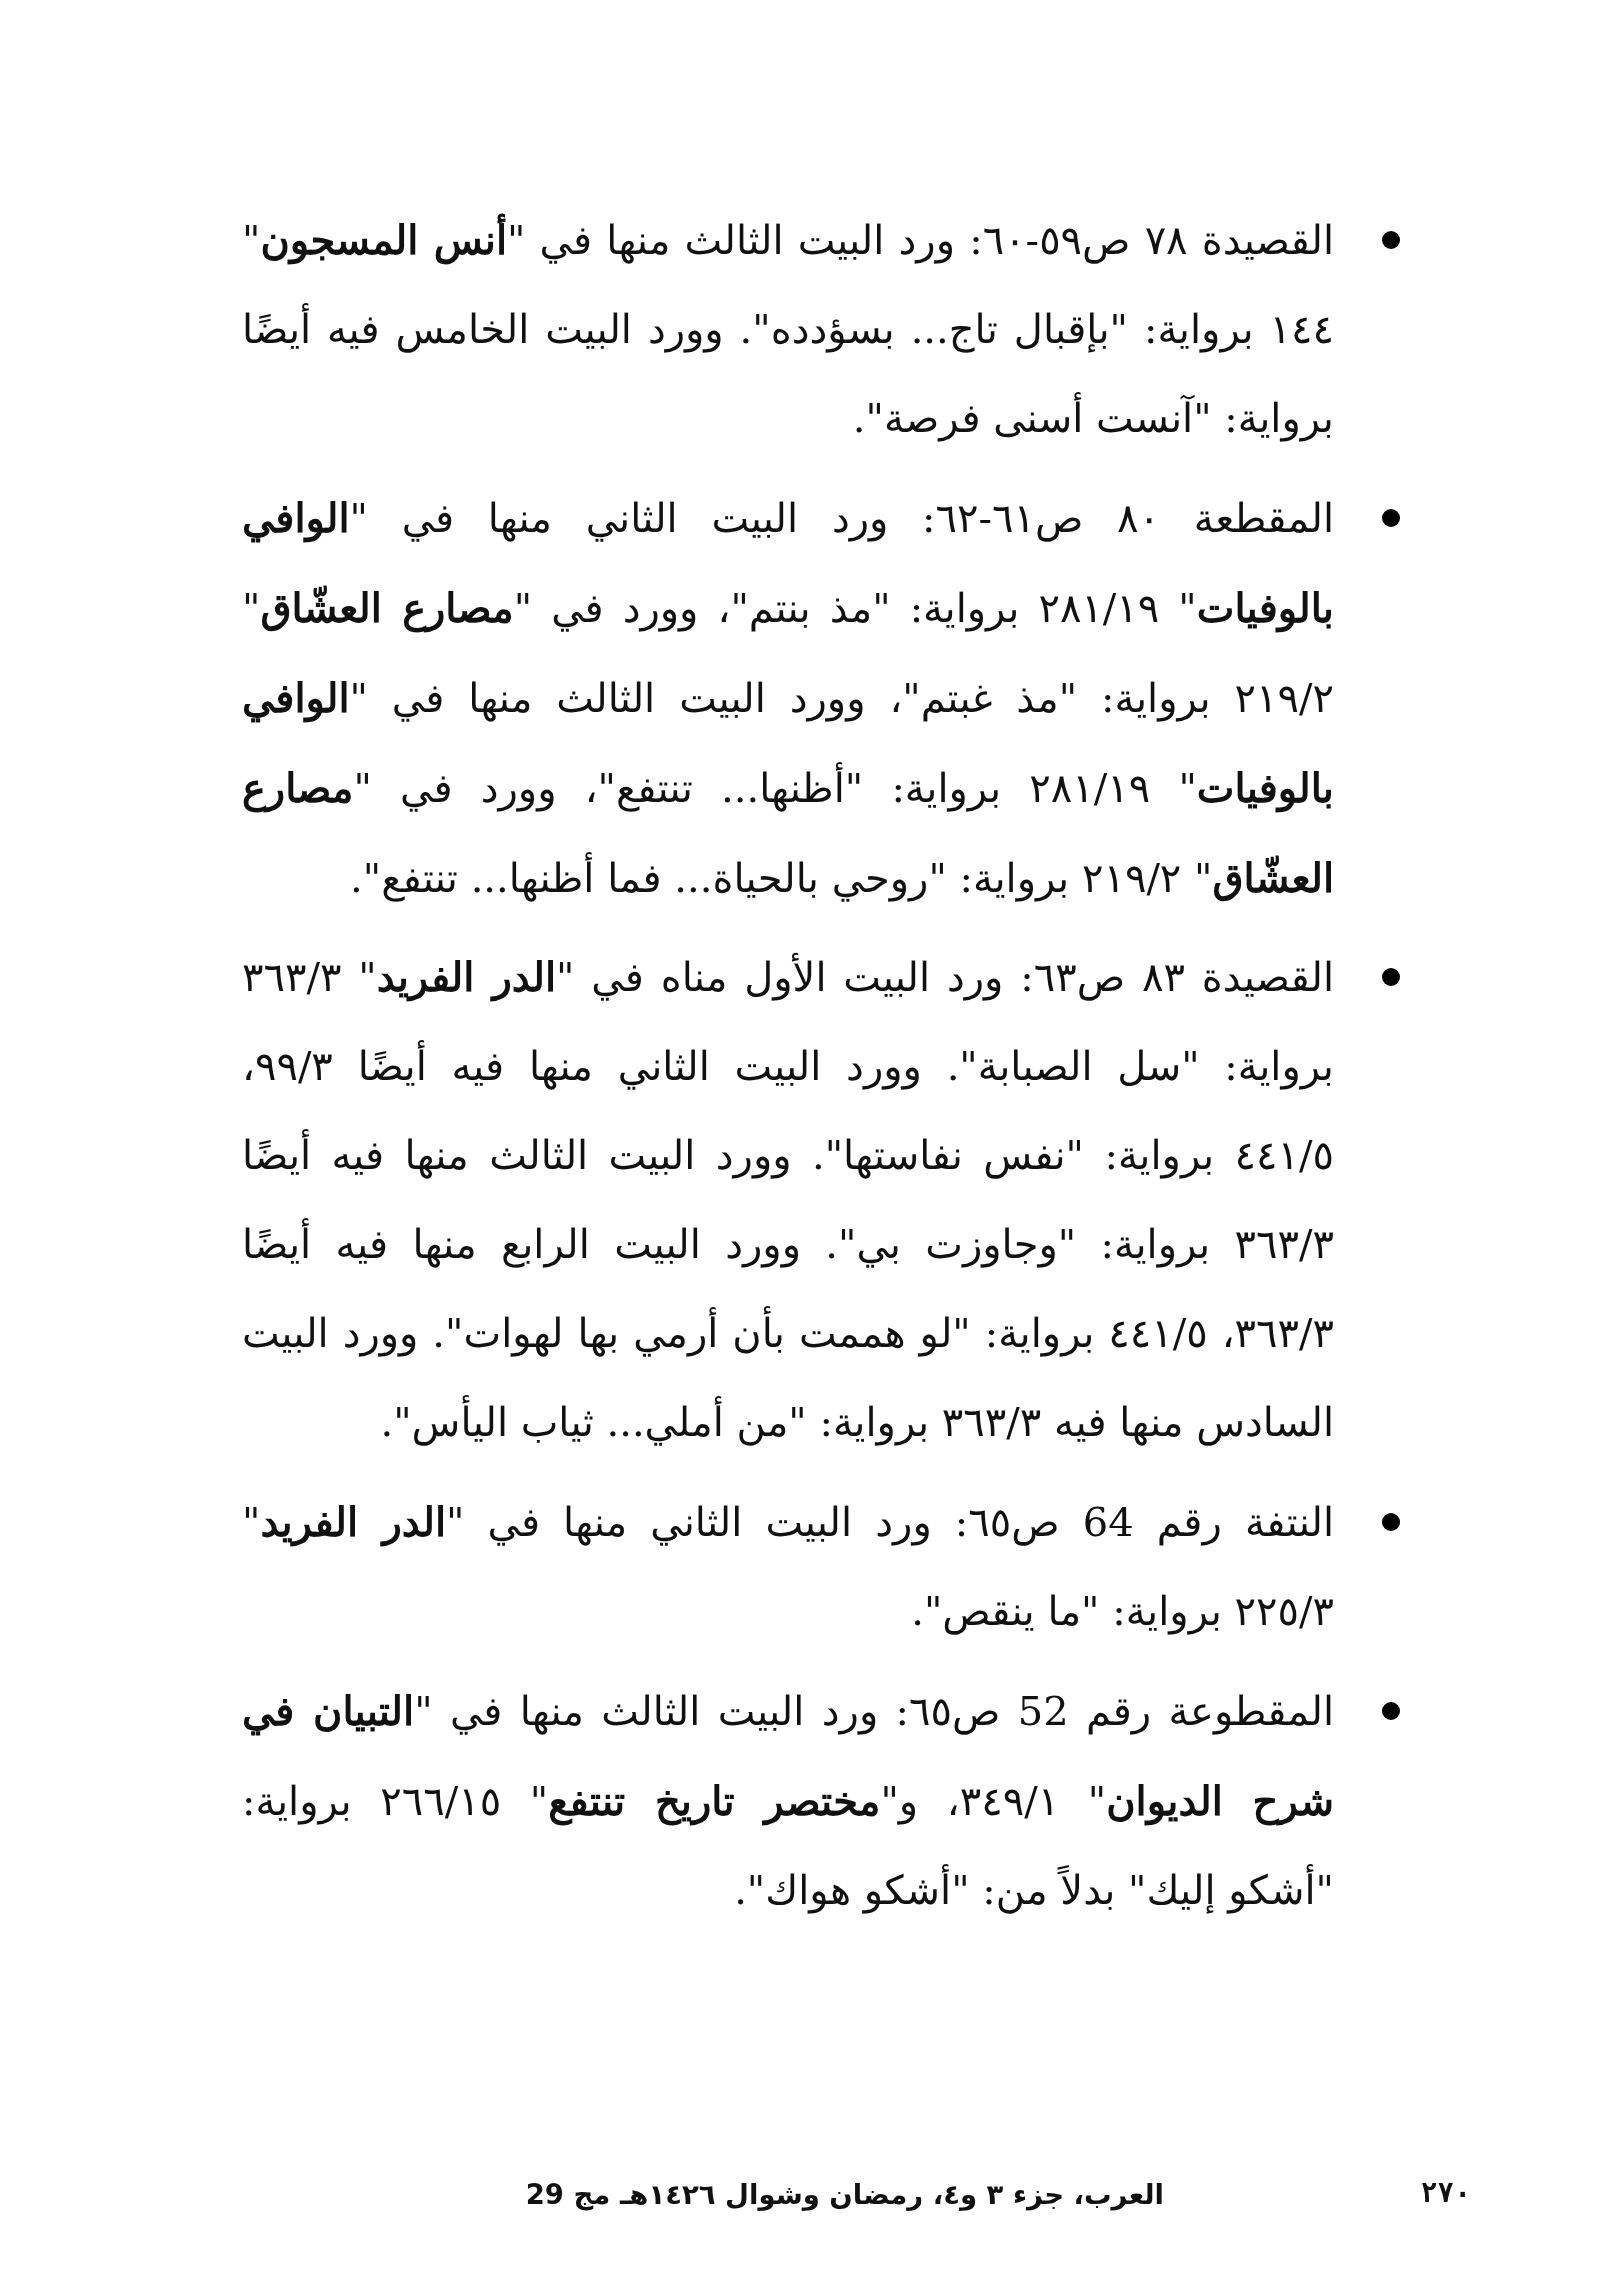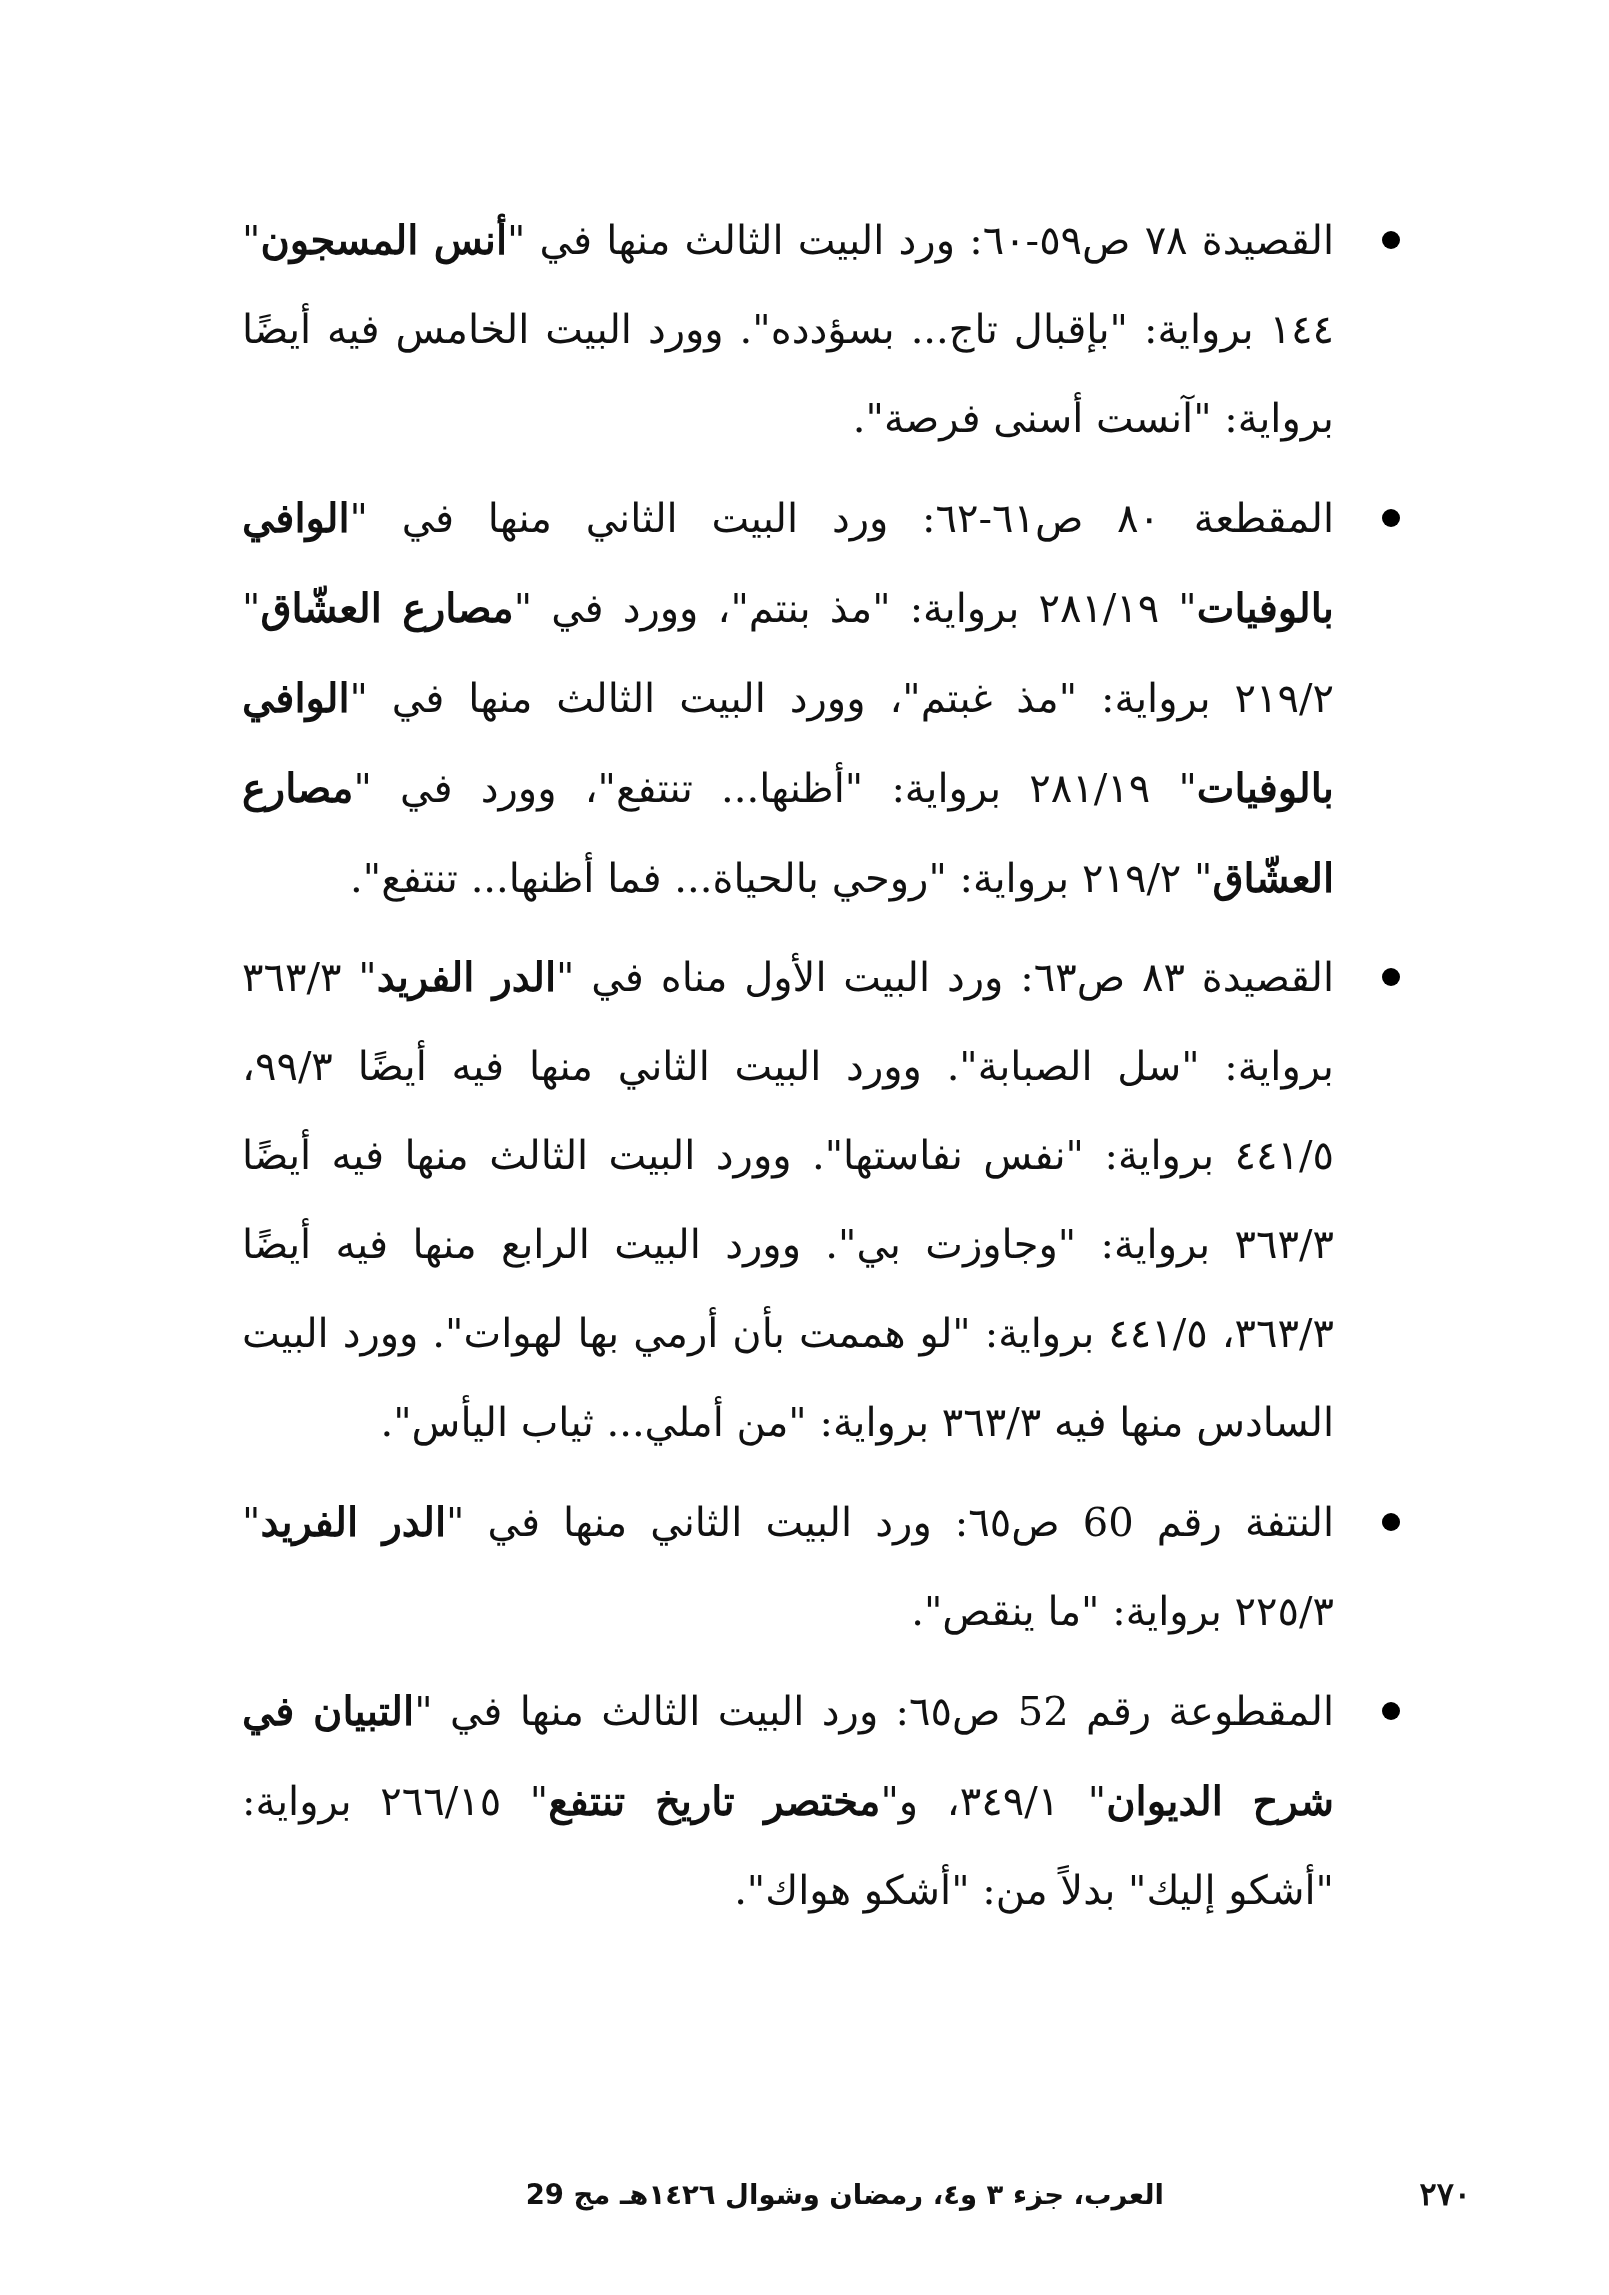--- a/index.html
+++ b/index.html
@@ -56,23 +56,23 @@
       top: 2157px;
       left: 210px;
       width: 1261px;
       height: 49px;
       direction: rtl;
     }
     .footer .page-number {
       position: absolute;
       right: 0;
       top: 0;
-      font-family: Liberation Sans, sans-serif;
+      font-family: Liberation Mono, monospace;
       font-weight: bold;
-      font-size: 32px;
+      font-size: 28px;
       line-height: 49px;
     }
     .footer .journal-info {
       position: absolute;
       right: 307px;
       top: 0;
       font-family: "DejaVu Sans", "Liberation Sans", sans-serif;
       font-weight: bold;
       font-size: 27.5px;
       line-height: 49px;
@@ -96,21 +96,21 @@
       <p><span>المقطعة ٨٠ ص٦١-٦٢: ورد البيت الثاني منها في "</span><span class="bold">الوافي بالوفيات</span><span>" ٢٨١/١٩ برواية: "مذ بنتم"، وورد في "</span><span class="bold">مصارع العشّاق</span><span>" ٢١٩/٢ برواية: "مذ غبتم"، وورد البيت الثالث منها في "</span><span class="bold">الوافي بالوفيات</span><span>" ٢٨١/١٩ برواية: "أظنها... تنتفع"، وورد في "</span><span class="bold">مصارع العشّاق</span><span>" ٢١٩/٢ برواية: "روحي بالحياة... فما أظنها... تنتفع".</span></p>
     </div>
 
     <div class="entry">
       <span class="bullet"></span>
       <p><span>القصيدة ٨٣ ص٦٣: ورد البيت الأول مناه في "</span><span class="bold">الدر الفريد</span><span>" ٣٦٣/٣ برواية: "سل الصبابة". وورد البيت الثاني منها فيه أيضًا ٩٩/٣، ٤٤١/٥ برواية: "نفس نفاستها". وورد البيت الثالث منها فيه أيضًا ٣٦٣/٣ برواية: "وجاوزت بي". وورد البيت الرابع منها فيه أيضًا ٣٦٣/٣، ٤٤١/٥ برواية: "لو هممت بأن أرمي بها لهوات". وورد البيت السادس منها فيه ٣٦٣/٣ برواية: "من أملي... ثياب اليأس".</span></p>
     </div>
 
     <div class="entry">
       <span class="bullet"></span>
-      <p><span>النتفة رقم 60 ص٦٥: ورد البيت الثاني منها في "</span><span class="bold">الدر الفريد</span><span>" ٢٢٥/٣ برواية: "ما ينقص".</span></p>
+      <p><span>النتفة رقم 64 ص٦٥: ورد البيت الثاني منها في "</span><span class="bold">الدر الفريد</span><span>" ٢٢٥/٣ برواية: "ما ينقص".</span></p>
     </div>
 
     <div class="entry">
       <span class="bullet"></span>
       <p><span>المقطوعة رقم 52 ص٦٥: ورد البيت الثالث منها في "</span><span class="bold">التبيان في شرح الديوان</span><span>" ٣٤٩/١، و"</span><span class="bold">مختصر تاريخ تنتفع</span><span>" ٢٦٦/١٥ برواية: "أشكو إليك" بدلاً من: "أشكو هواك".</span></p>
     </div>
 
   </div>
 
   <div class="footer">

